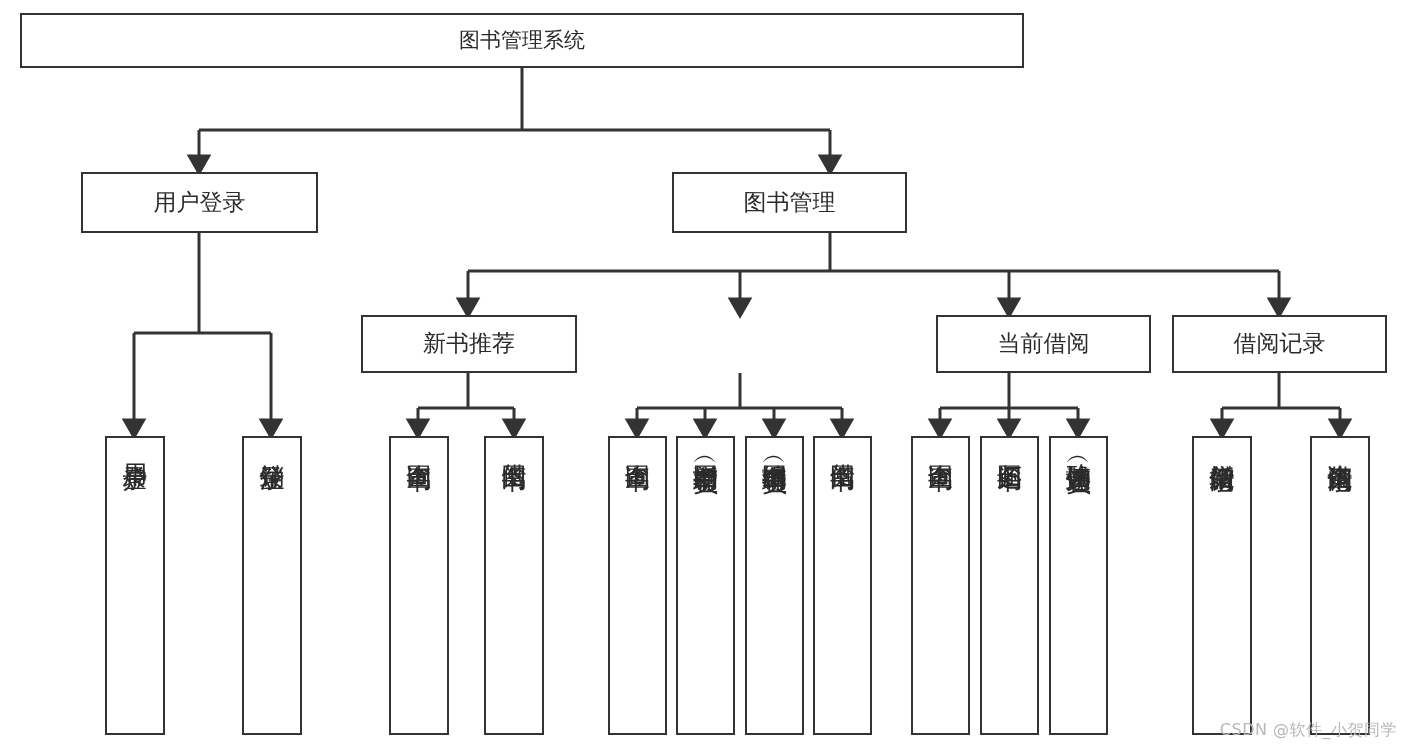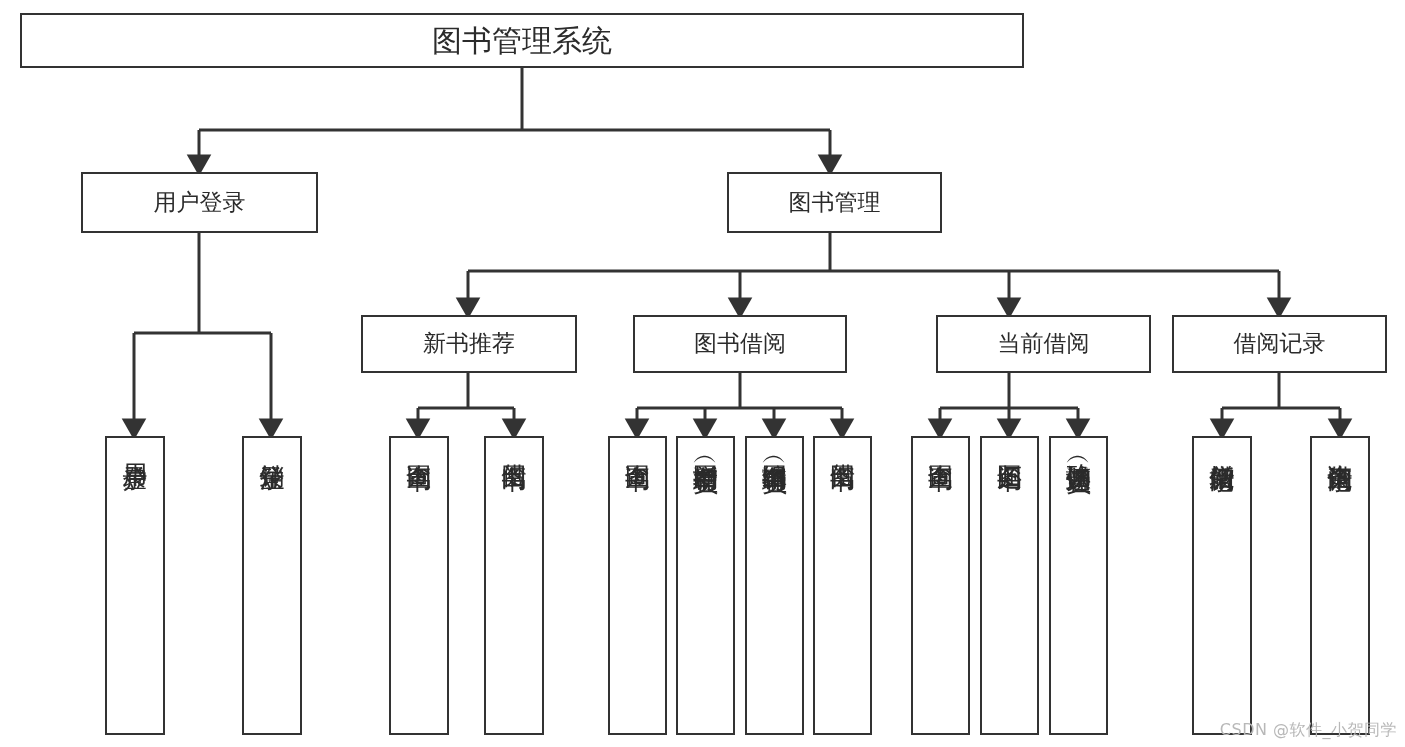--- a/index.html
+++ b/index.html
@@ -39,21 +39,21 @@
   .node .node-label {
     color: #2b2b2b;
     line-height: 1.12;
     text-align: center;
     white-space: pre;
   }
   .node.horizontal .node-label {
     font-size: 23px;
   }
   .node.root .node-label {
-    font-size: 30px;
+    font-size: 21px;
   }
   .node.vertical {
     align-items: flex-start;
     justify-content: center;
     padding-top: 6px;
   }
   .node.vertical .node-label {
     writing-mode: vertical-rl;
     text-orientation: upright;
     font-size: 25px;
@@ -127,29 +127,26 @@
     </g>
   </svg>
 
   <div class="node root horizontal" style="left:20px; top:13px; width:1004px; height:55px;">
     <span class="node-label">图书管理系统</span>
   </div>
 
   <div class="node horizontal" style="left:81px; top:172px; width:237px; height:61px;">
     <span class="node-label">用户登录</span>
   </div>
-  <div class="node horizontal" style="left:727px; top:172px; width:215px; height:61px;">
+  <div class="node horizontal" style="left:672px; top:172px; width:235px; height:61px;">
     <span class="node-label">图书管理</span>
   </div>
 
   <div class="node horizontal" style="left:361px; top:315px; width:216px; height:58px;">
     <span class="node-label">新书推荐</span>
-  </div>
-  <div class="node horizontal" style="left:633px; top:315px; width:214px; height:58px;">
-    <span class="node-label">图书借阅</span>
   </div>
   <div class="node horizontal" style="left:936px; top:315px; width:215px; height:58px;">
     <span class="node-label">当前借阅</span>
   </div>
   <div class="node horizontal" style="left:1172px; top:315px; width:215px; height:58px;">
     <span class="node-label">借阅记录</span>
   </div>
 
   <div class="node vertical" style="left:105px; top:436px; width:60px; height:299px;">
     <span class="node-label">用户登录</span>

